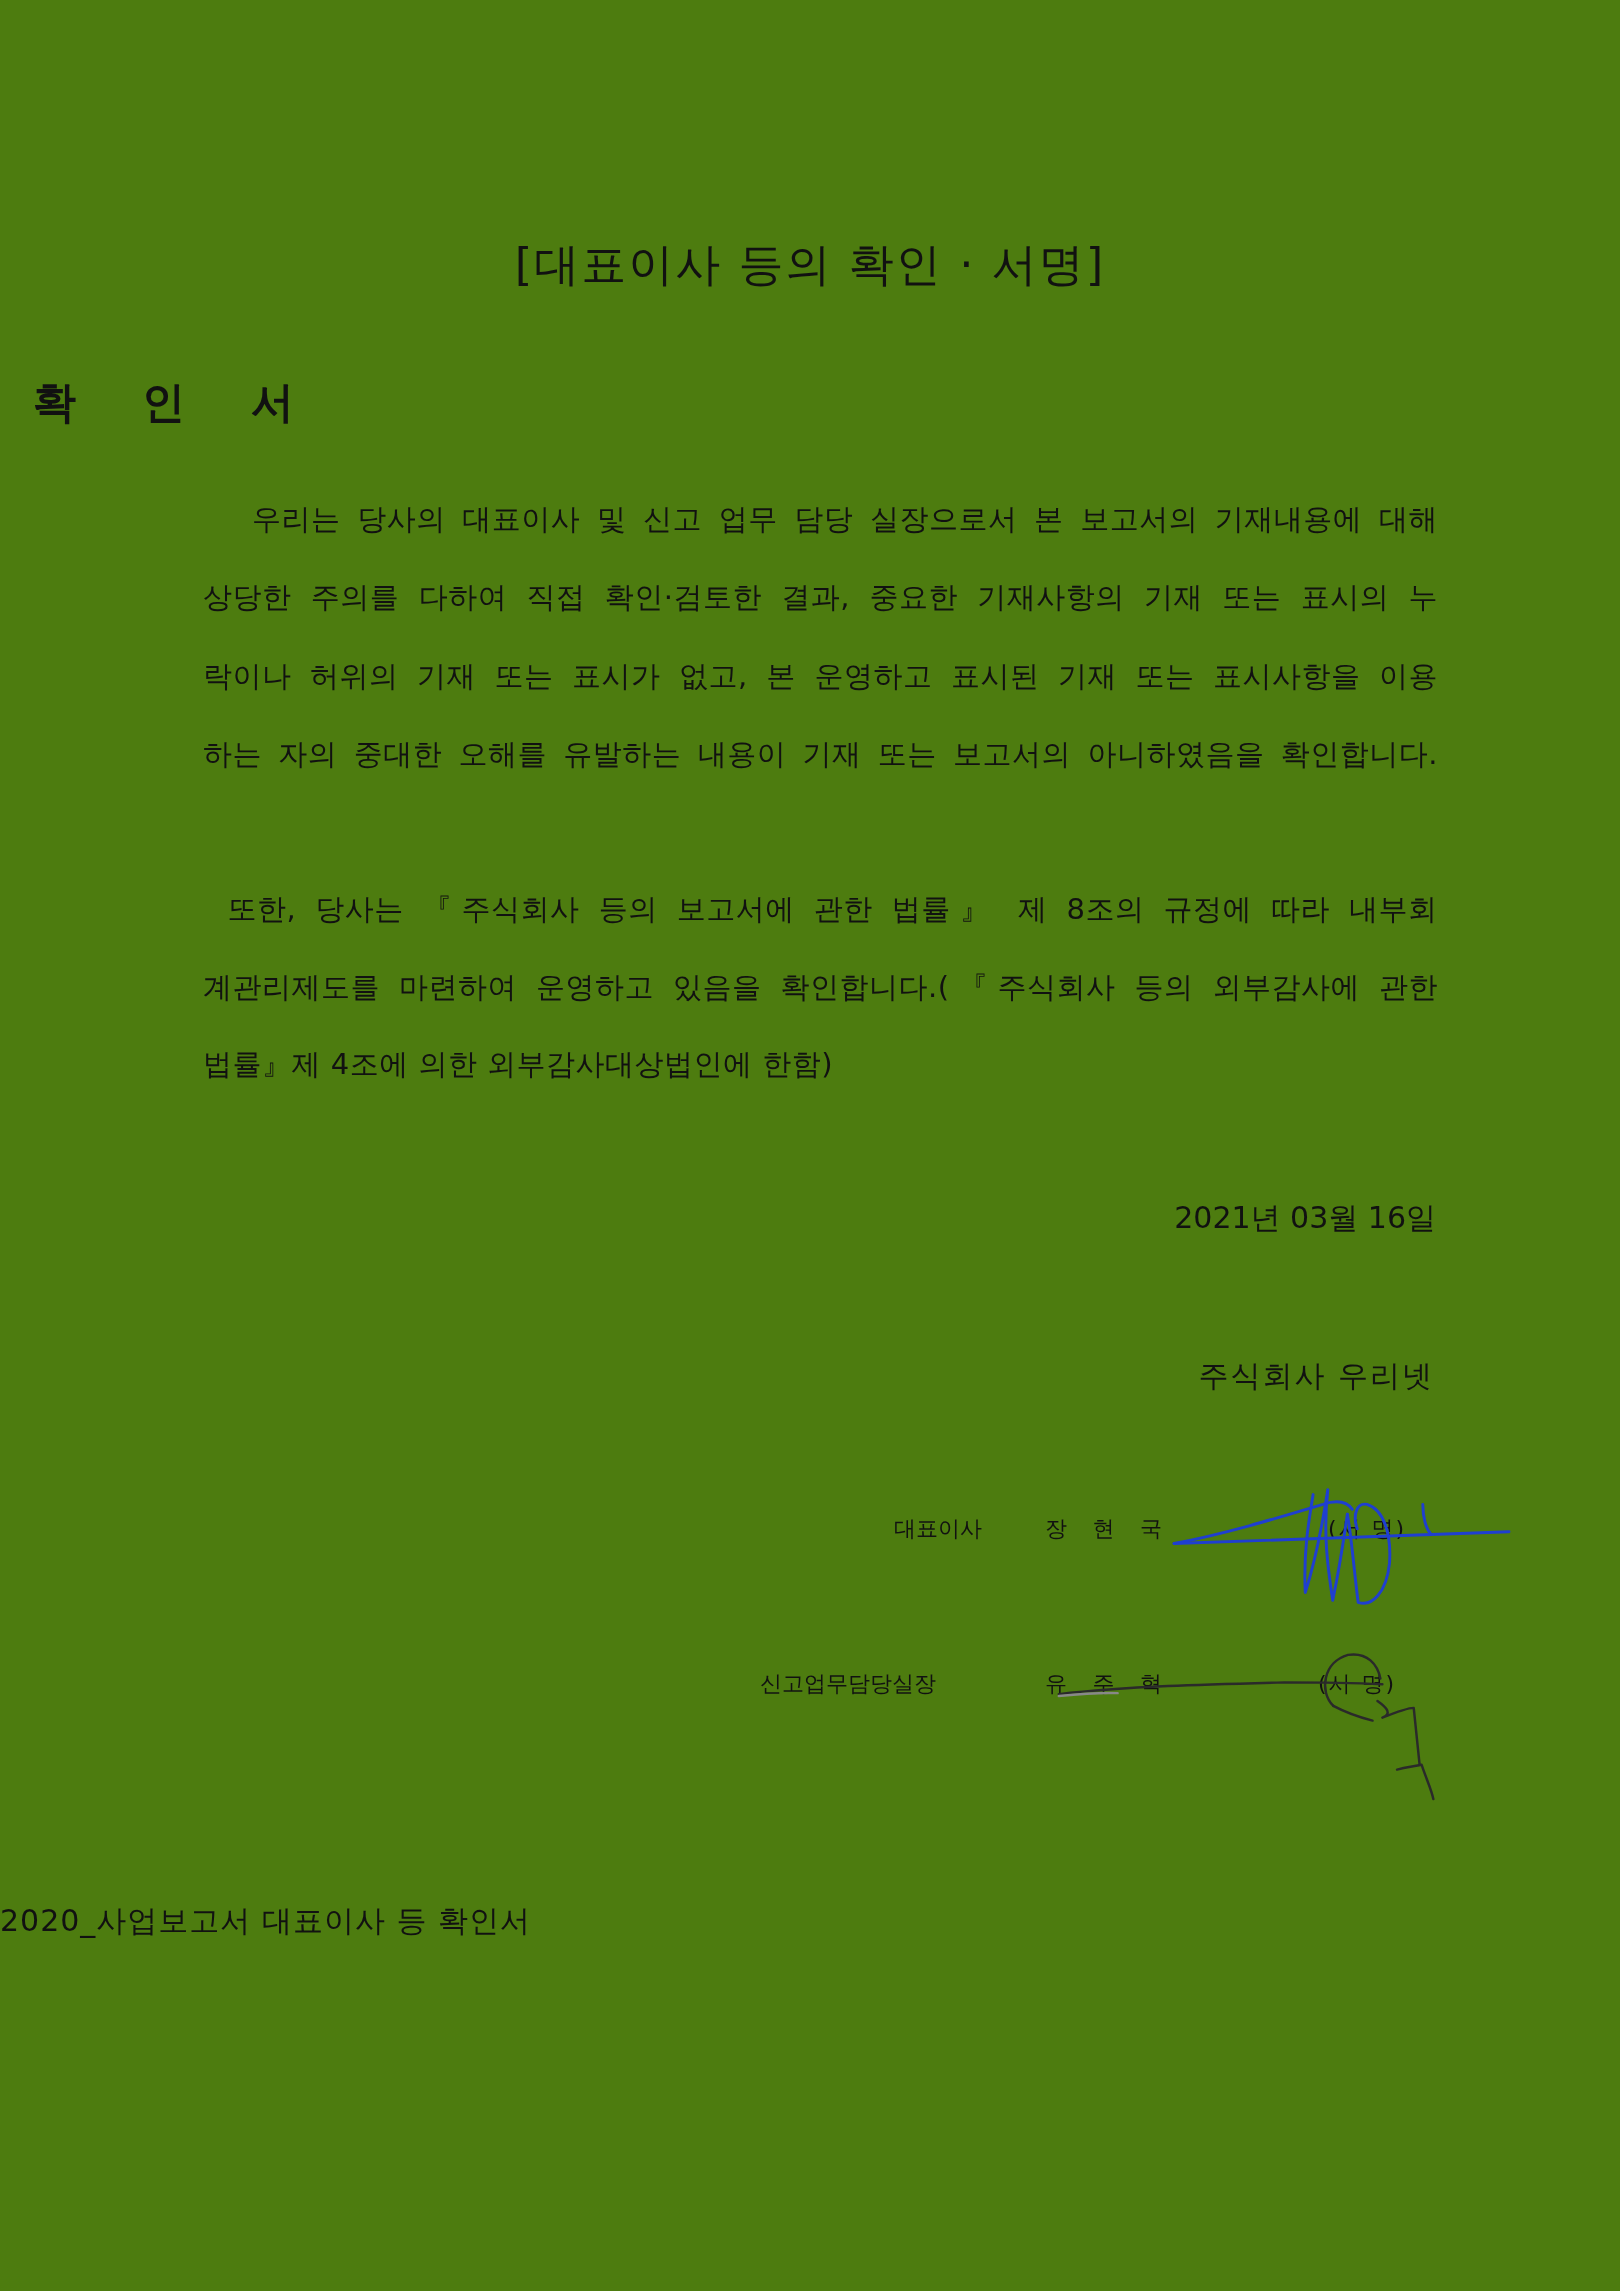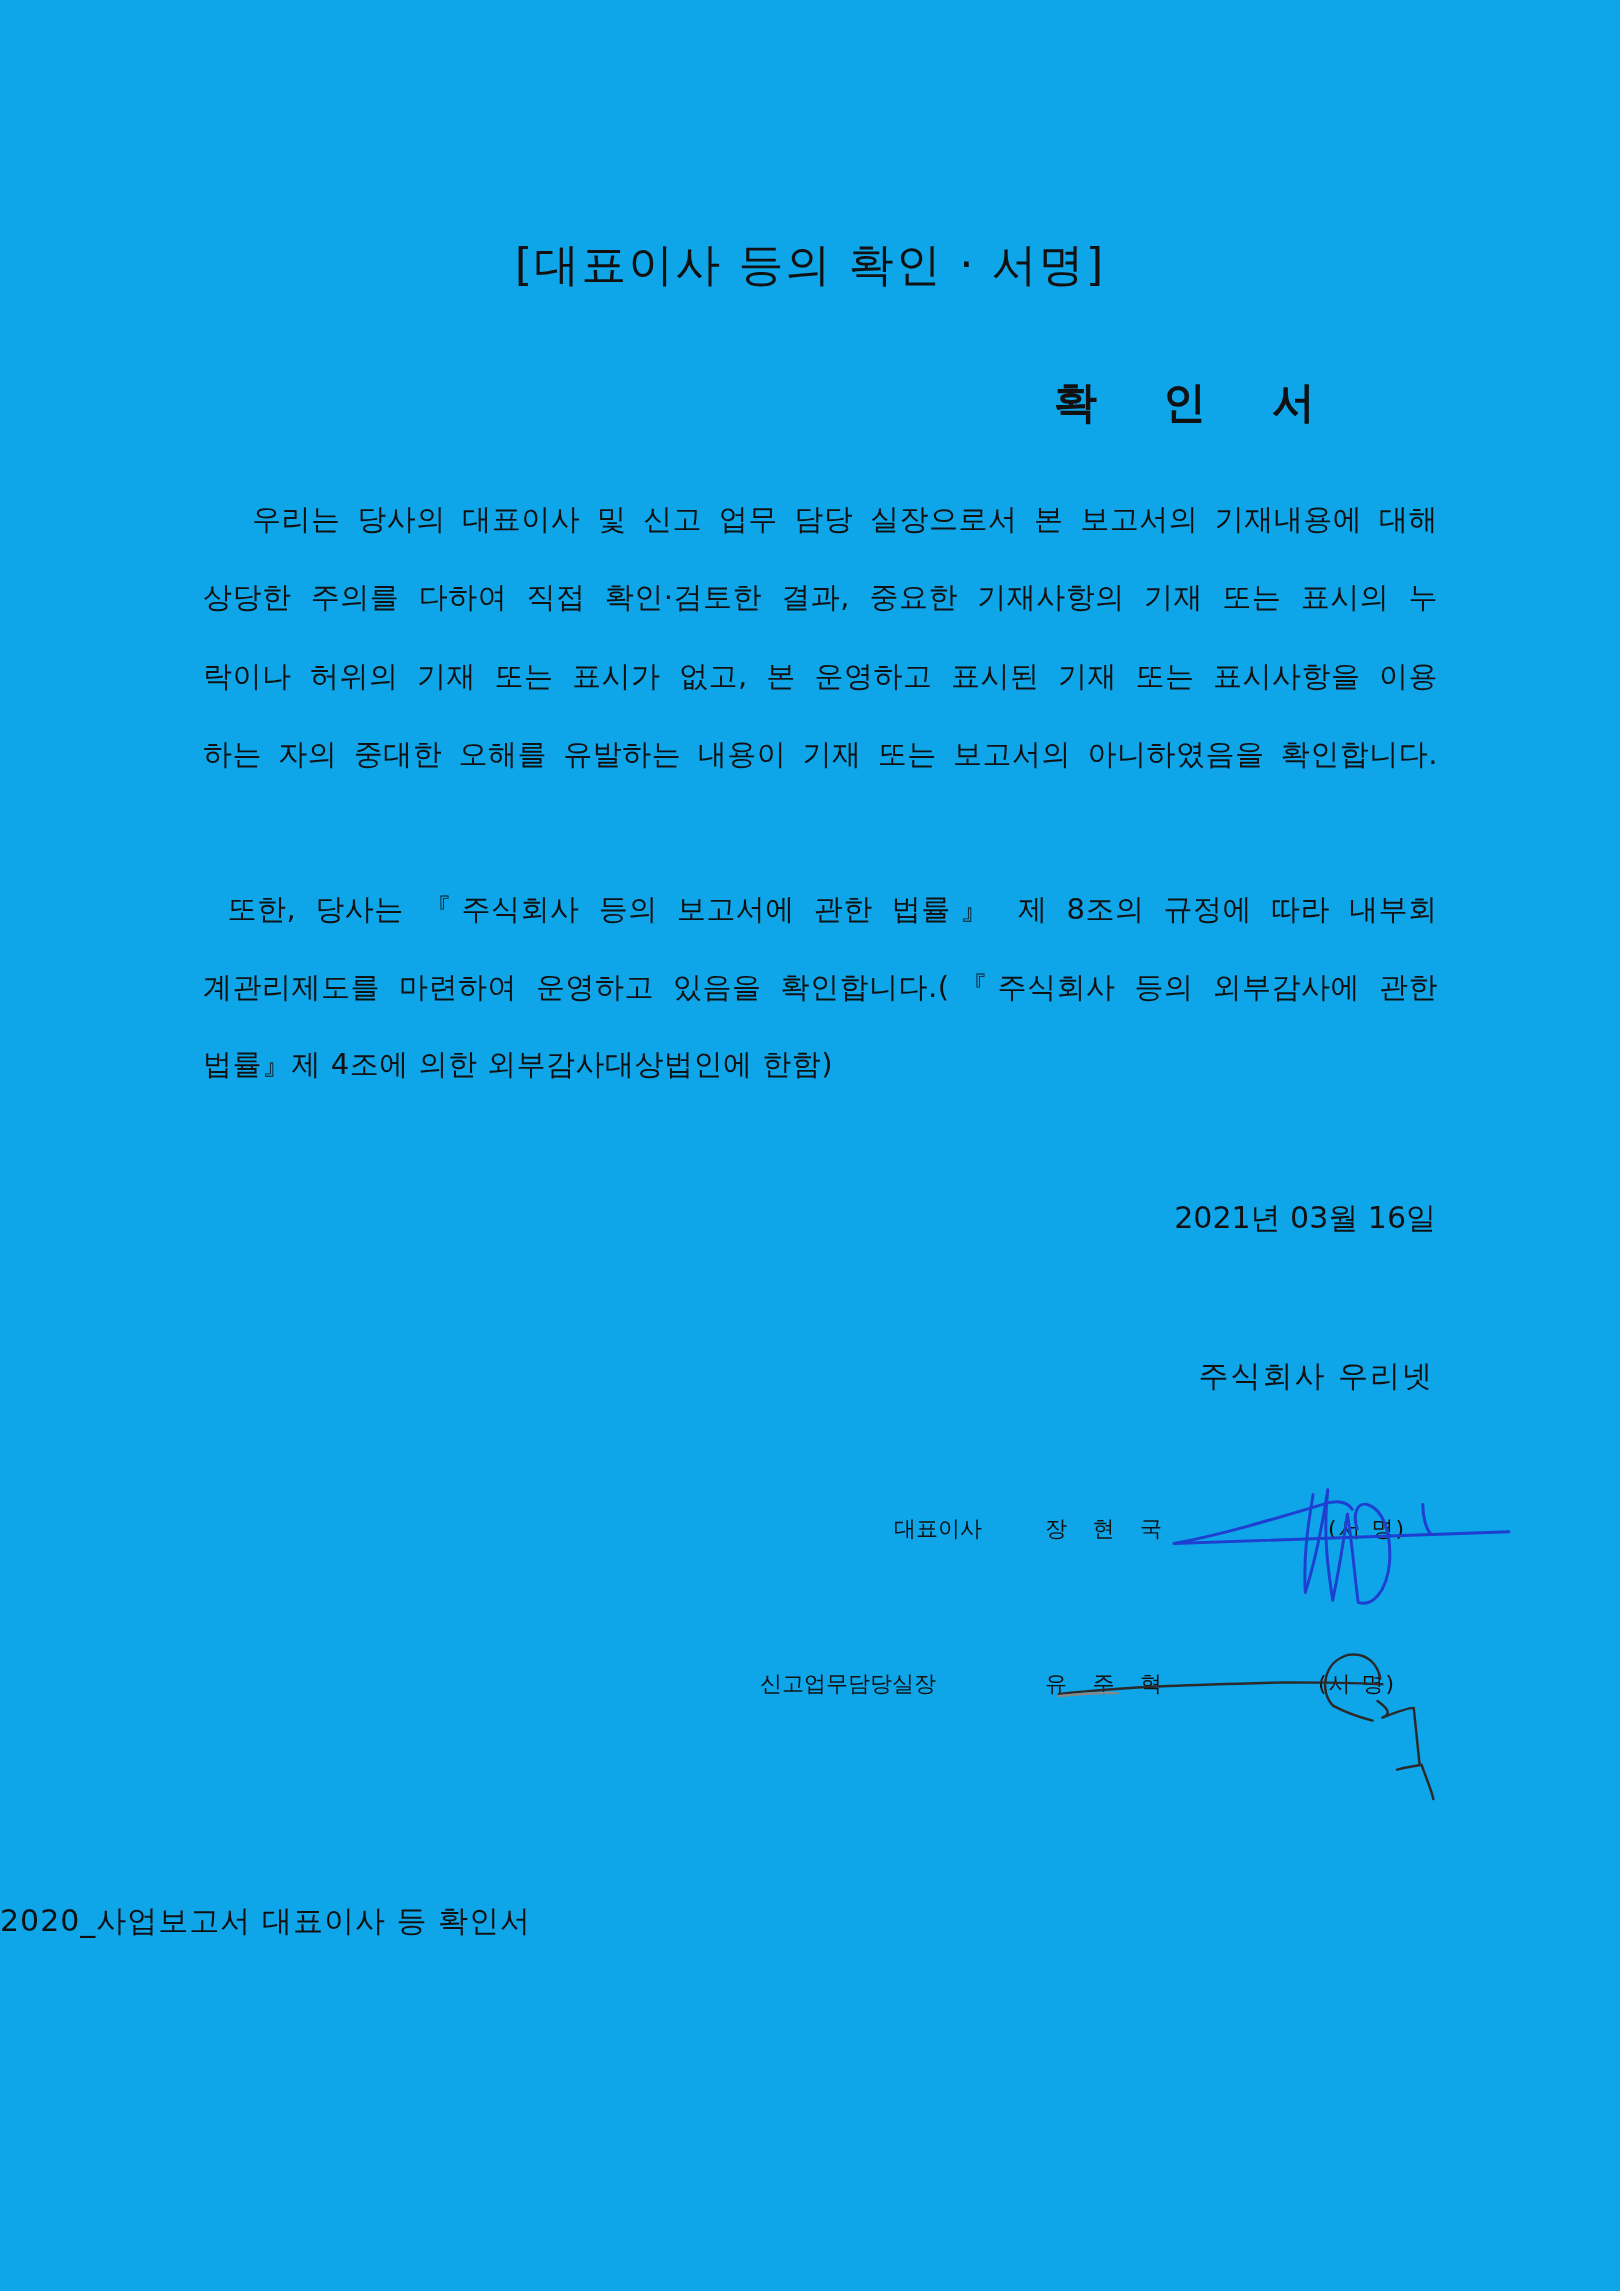--- a/index.html
+++ b/index.html
@@ -1,27 +1,27 @@
 <!DOCTYPE html>
 <html><head>
   <meta charset="utf-8">
   <style>
     html, body { margin: 0; padding: 0; background: #ffffff; }
     body {
       width: 1620px; height: 2292px; position: relative; overflow: hidden;
       font-family: "DejaVu Sans", "Liberation Sans", sans-serif;
       color: #111111;
     }
-    .page { position: absolute; left: 0; top: 0; width: 1620px; height: 2292px; background: #0ea5e9; }
+    .page { position: absolute; left: 0; top: 0; width: 1620px; height: 2292px; background: #4d7c0f; }
     .heading {
       position: absolute; left: 0; width: 1620px; text-align: center;
       top: 235px; font-size: 45px; letter-spacing: 2px; font-weight: normal;
     }
     .title {
-      position: absolute; left: 0; width: 1348px; text-align: right;
+      position: absolute; left: 0; width: 1348px; text-align: left;
       top: 374px; font-size: 43px; font-weight: bold; word-spacing: 39px;
     }
     .title span { margin: 0 33px; }
     .para { position: absolute; left: 203px; width: 1235px; font-size: 29px; }
     .line {
       position: absolute; left: 0; white-space: nowrap;
       width: 1235px; text-align: justify; text-align-last: justify;
       line-height: 39px; letter-spacing: 0.5px;
     }
     .line.indent { left: 49px; width: 1186px; }

